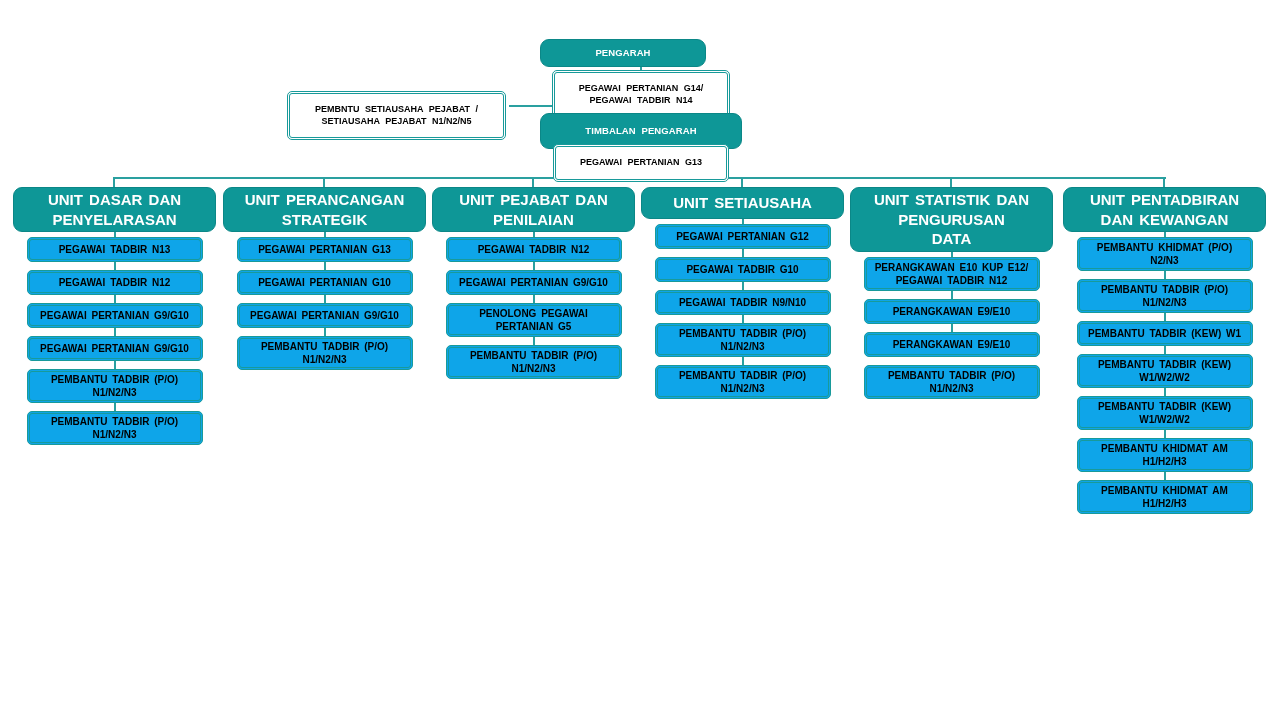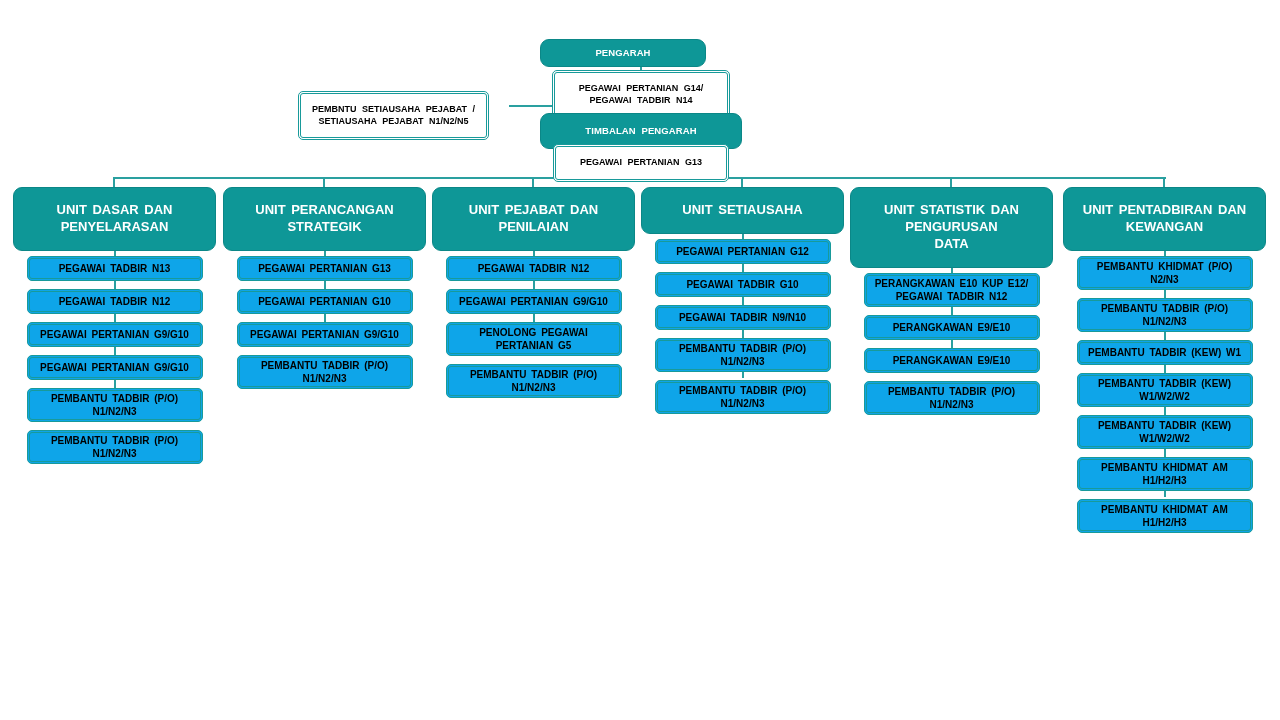--- a/index.html
+++ b/index.html
@@ -27,23 +27,23 @@
   .white-box {
     position: absolute; background: #fff; border: 3px double var(--box-border);
     border-radius: 5px; color: var(--box-text); font-weight: bold; font-size: 9px;
     display: flex; align-items: center; justify-content: center; text-align: center;
     white-space: pre-line; z-index: 2; word-spacing: 3px; line-height: 1.3; padding: 10px 4px;
   }
   .line { position: absolute; background: var(--line); z-index: 0; }
   .unit-col { position: absolute; top: 187px; width: 203px; }
   .unit-header {
     position: relative; z-index: 1; background: var(--teal); border: 1px solid var(--teal-border);
-    border-radius: 9px; color: var(--header-text); font-weight: bold; font-size: 13px;
+    border-radius: 9px; color: var(--header-text); font-weight: bold; font-size: 15px;
     min-height: 32px; display: flex; align-items: center; justify-content: center;
-    text-align: center; white-space: pre-line; padding: 14px 8px; word-spacing: 2px; line-height: 1.3;
+    text-align: center; white-space: pre-line; padding: 2px 8px; word-spacing: 2px; line-height: 1.3;
   }
   .unit-header.tall { min-height: 39px; }
   .pos-box {
     position: relative; z-index: 1; background: #0ea5e9; border: 3px double var(--box-border);
     border-radius: 5px; color: var(--box-text); font-weight: bold; font-size: 10px;
     width: 176px; margin: 8px auto 4px; min-height: 25px;
     display: flex; align-items: center; justify-content: center; text-align: center;
     white-space: pre-line; padding: 1px 5px; word-spacing: 2px; line-height: 1.3;
   }
   .unit-header + .pos-box { margin-top: 5px; }
@@ -57,21 +57,21 @@
   <div class="line" style="left:640px; top:66px; width:2px; height:48px"></div>
   <div class="line" style="left:509px; top:105px; width:132px; height:2px"></div>
   <div class="line" style="left:640px; top:141px; width:2px; height:38px"></div>
   <div class="line" style="left:114px; top:177px; width:1052px; height:2px"></div>
 
   <div class="teal-box" style="left:540px; top:39px; width:166px; height:28px">PENGARAH</div>
 
   <div class="white-box" style="left:552px; top:70px; width:178px; min-height:29px">PEGAWAI PERTANIAN G14/
 PEGAWAI TADBIR N14</div>
 
-  <div class="white-box" style="left:298px; top:91px; width:191px; min-height:30px">PEMBNTU SETIAUSAHA PEJABAT /
+  <div class="white-box" style="left:287px; top:91px; width:219px; min-height:30px">PEMBNTU SETIAUSAHA PEJABAT /
 SETIAUSAHA PEJABAT N1/N2/N5</div>
 
   <div class="teal-box" style="left:540px; top:113px; width:202px; height:36px">TIMBALAN PENGARAH</div>
 
   <div class="white-box" style="left:553px; top:144px; width:176px; min-height:26px">PEGAWAI PERTANIAN G13</div>
 
   <div id="units">
       <div class="unit-col" style="left: 13px;">
         <div class="unit-header">UNIT DASAR DAN PENYELARASAN</div>
         <div class="pos-box">PEGAWAI TADBIR N13</div>

